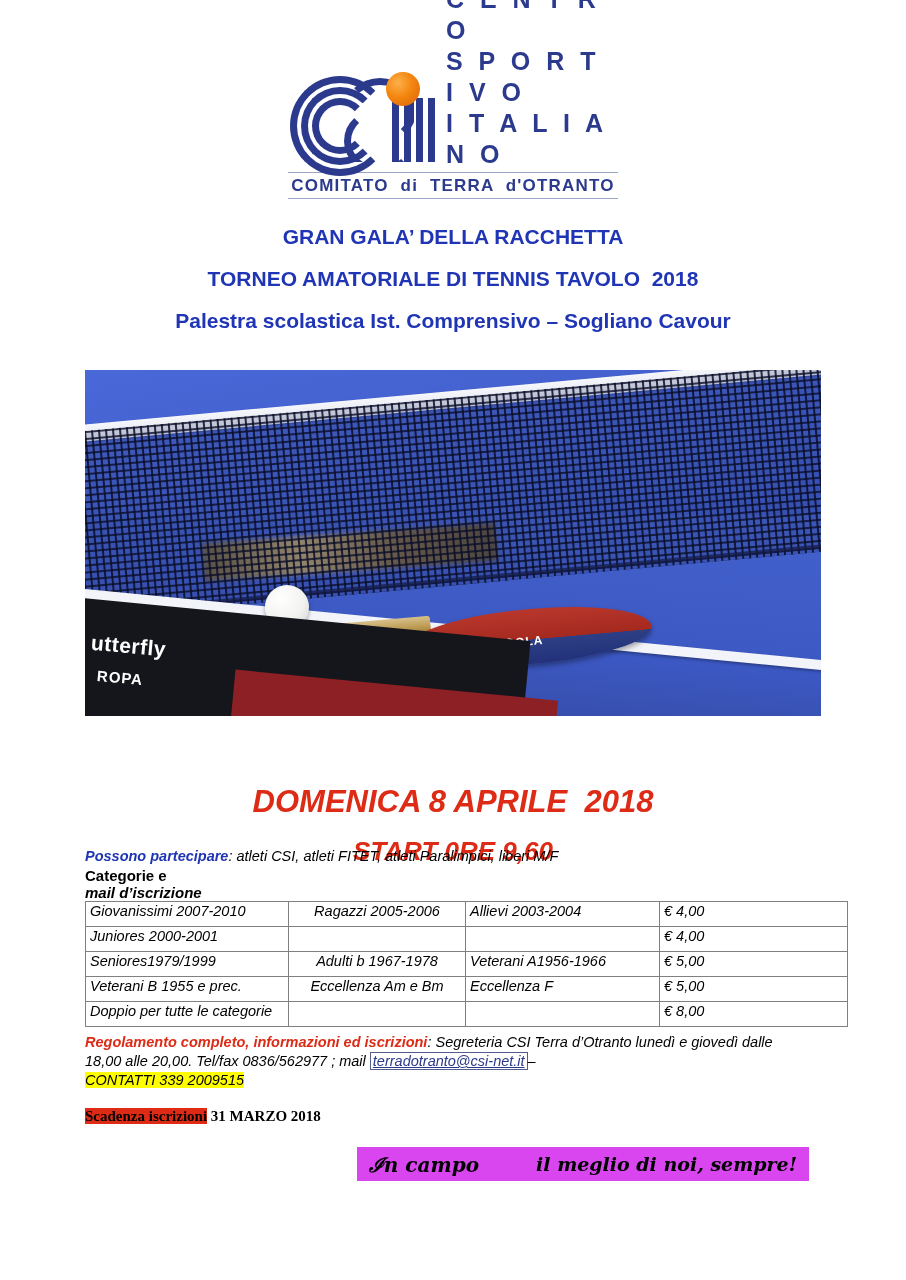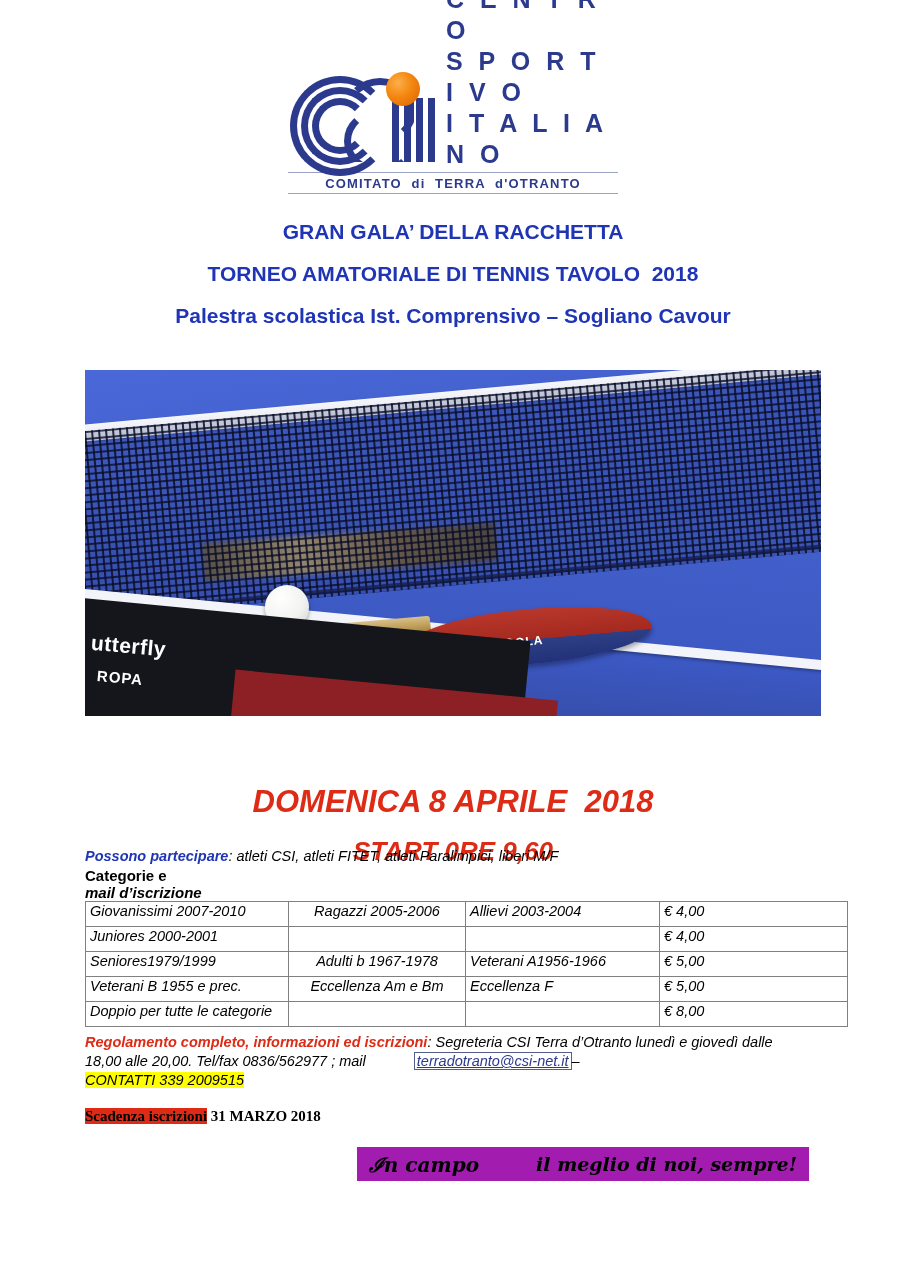--- a/index.html
+++ b/index.html
@@ -106,21 +106,21 @@
     font-family: "Liberation Sans", sans-serif;
   }
   .logo-rule {
     height: 1px;
     background: #9aa3c4;
     margin: 2px 0 3px 0;
   }
   .logo-sub {
     color: #2B3A8C;
     font-weight: bold;
-    font-size: 13px;
+    font-size: 17px;
     letter-spacing: 1.2px;
     text-align: center;
     white-space: pre;
   }
 
   
   .titles { margin-top: 26px; text-align: center; }
   .titles .t {
     color: #1F35B5;
     font-weight: bold;
@@ -328,38 +328,37 @@
     color: #DD2B16;
     font-weight: bold;
     font-style: italic;
   }
   .maillink {
     color: #2B3A8C;
     text-decoration: underline;
     border: 1px solid #555e8a;
     padding: 0 2px;
     font-style: italic;
-    margin-left: 44px;
   }
   .hl-yellow { background: #FFFF00; }
 
   .scadenza {
     margin-top: 18px;
     font-size: 15px;
     font-weight: bold;
     font-family: "Liberation Serif", serif;
   }
   .hl-red { background: #DD2B16; color: #000000; }
 
   .footer-banner {
     margin-top: 22px;
     margin-left: 272px;
     width: 452px;
     height: 34px;
-    background: #a21caf;
+    background: #d946ef;
     display: flex;
     align-items: center;
     justify-content: space-between;
     padding: 0 12px;
     box-sizing: border-box;
   }
   .fb-text {
     font-family: "DejaVu Serif", serif;
     font-weight: bold;
     font-style: italic;

